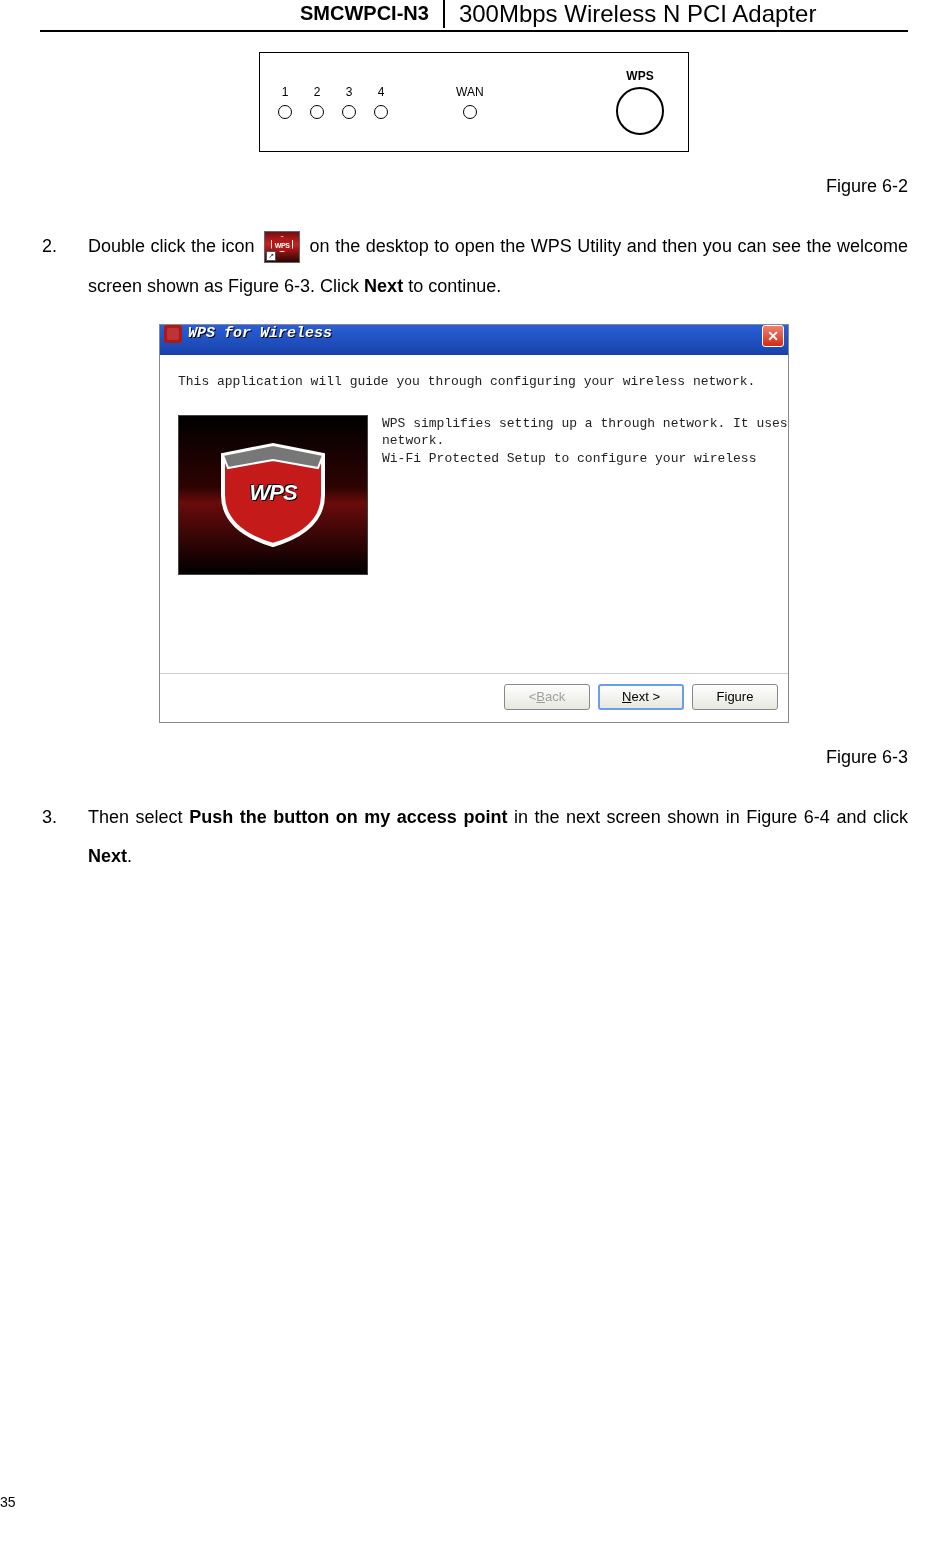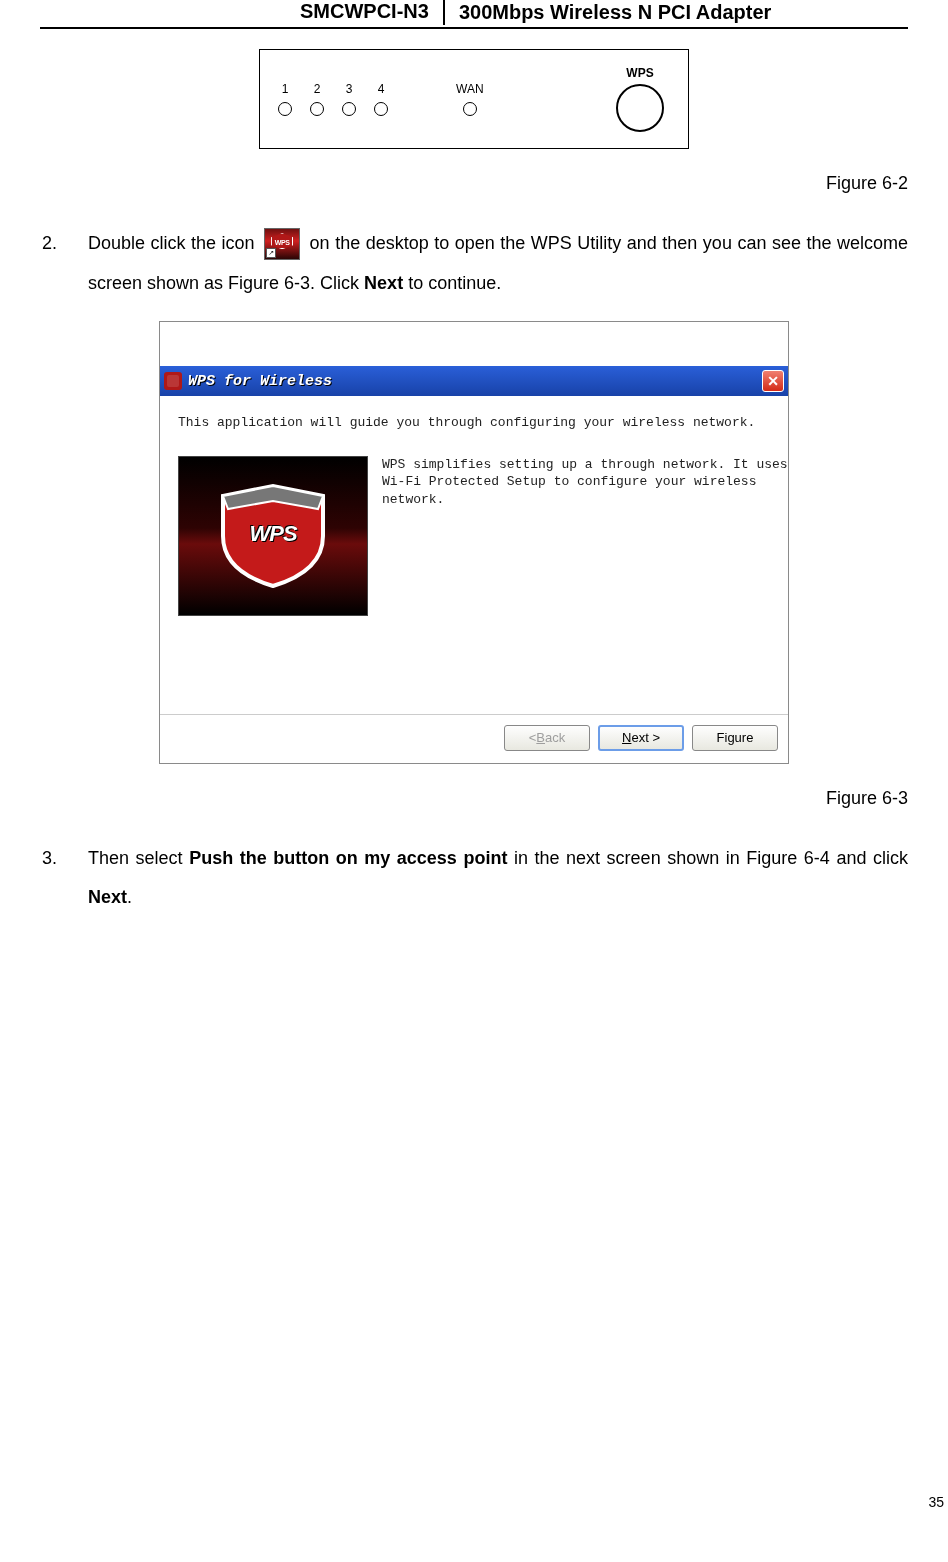--- a/index.html
+++ b/index.html
@@ -31,22 +31,22 @@
     font-size: 20px;
     padding-bottom: 2px;
   }
   .header-sep {
     width: 2px;
     align-self: stretch;
     background: #000;
     margin: -1.5px 14px 0 14px;
   }
   .header-right {
-    font-weight: bold;
-    font-size: 20px;
+    font-weight: normal;
+    font-size: 24px;
   }
 
   
   .router-panel {
     width: 430px;
     height: 100px;
     border: 1.5px solid #000;
     margin: 0 auto;
     display: flex;
     align-items: center;
@@ -152,24 +152,23 @@
   .dialog-fig {
     width: 630px;
     margin: 0 auto;
     border: 1px solid #8a8a8a;
     background: #fff;
   }
   .titlebar {
     height: 30px;
     background: linear-gradient(#2a5fd8, #1842a8);
     display: flex;
-    align-items: center;
+    align-items: flex-start;
     padding: 0 4px;
     color: #fff;
-    margin-top: 44px;
   }
   .titlebar .titlebar-icon {
     width: 18px; height: 18px;
     background: #b01818;
     border-radius: 3px;
     margin-right: 6px;
     position: relative;
   }
   .titlebar .titlebar-icon::after{
     content:"";
@@ -267,21 +266,21 @@
   }
   .win-btn.disabled { color: #9e9e9e; }
   .win-btn.default { border: 2px solid #6c9de8; }
   .win-btn u { text-decoration: underline; }
 
   .page-num {
     position: absolute;
     bottom: 10px;
     left: 0;
     right: 4px;
-    text-align: right;
+    text-align: left;
     font-size: 14px;
   }
 </style>
 </head>
 <body>
 
 <div class="page">
 
   <div class="header">
     <span class="header-left">SMCWPCI-N3</span>
@@ -345,22 +344,22 @@
           <div class="wps-shield">
             <svg viewBox="0 0 120 110">
               <path d="M10 15 L60 5 L110 15 L110 55 Q110 90 60 105 Q10 90 10 55 Z" fill="#c41a1a" stroke="#ffffff" stroke-width="4"></path>
               <path d="M10 15 L60 5 L110 15 L105 28 L60 20 L15 28 Z" fill="#777" stroke="#fff" stroke-width="2"></path>
             </svg>
             <div class="wps-text">WPS</div>
           </div>
         </div>
         <div>
           <div class="content-text">WPS simplifies setting up a through network. It uses</div>
+          <div class="content-text">network.</div>
           <div class="content-text">Wi-Fi Protected Setup to configure your wireless</div>
-          <div class="content-text">network.</div>
         </div>
       </div>
     </div>
     <div class="dialog-buttons">
       <div class="win-btn disabled">
         <span>&lt; </span>
           <u>B</u>
           <span>ack</span>
       </div>
       <div class="win-btn default">

